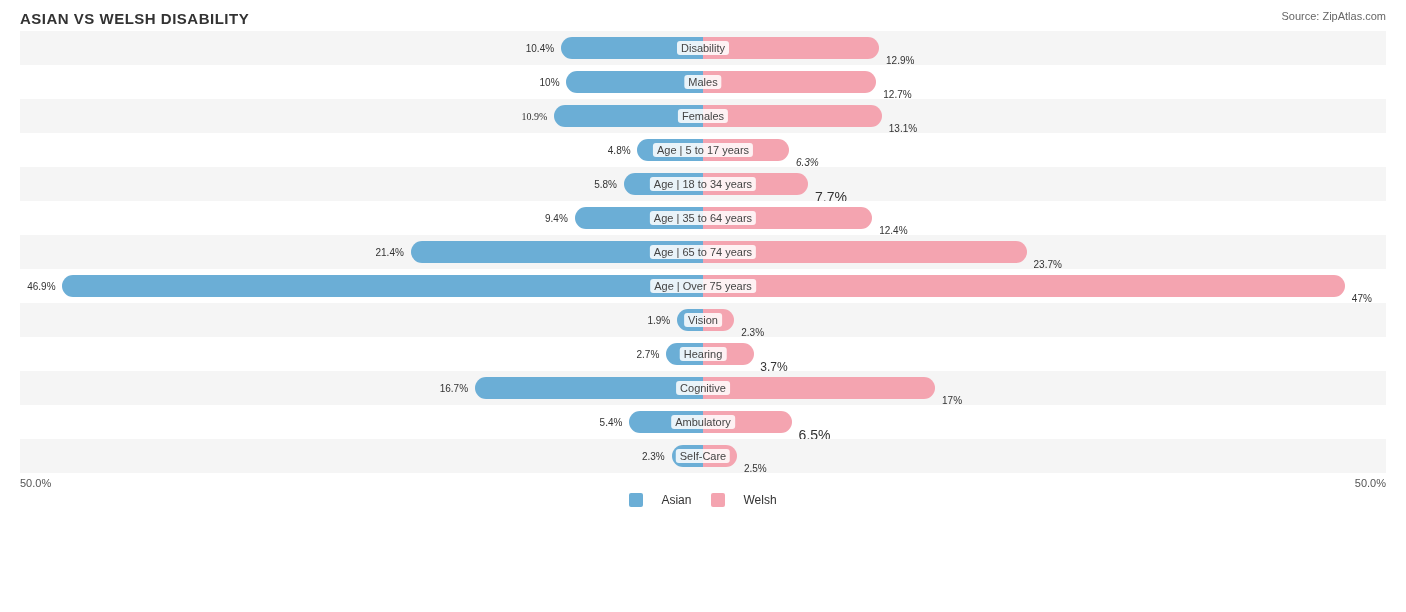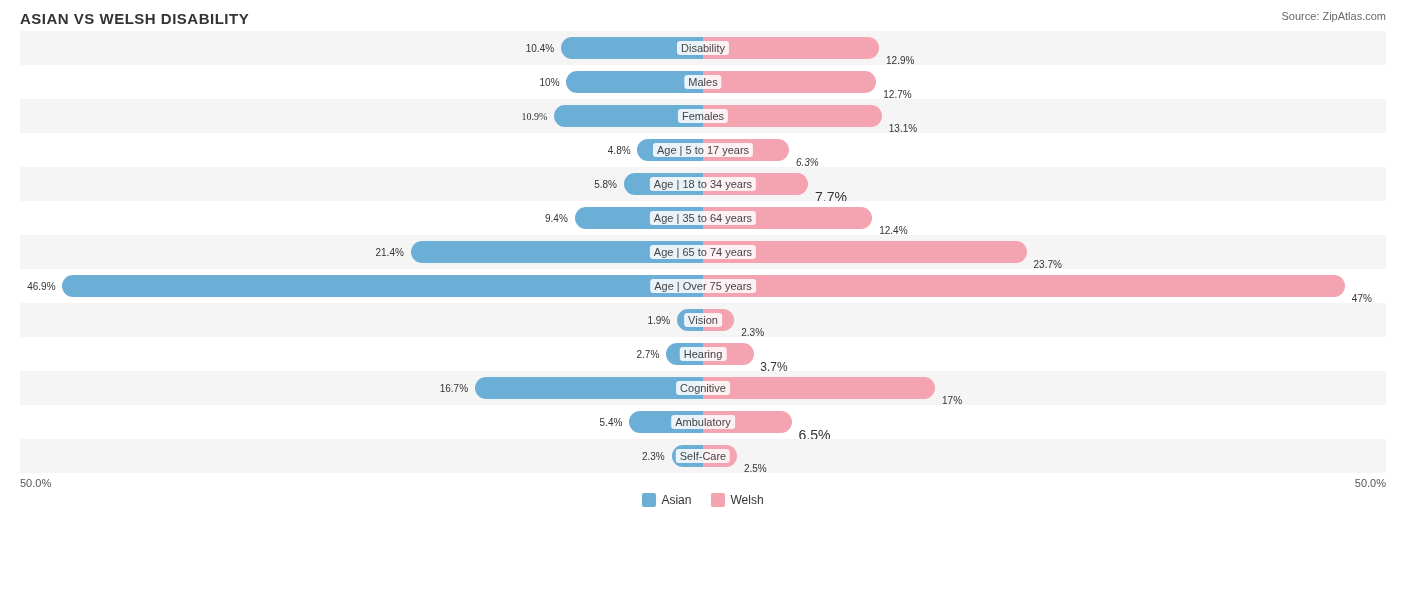--- a/index.html
+++ b/index.html
@@ -108,21 +108,21 @@
     }
     .legend {
       display: flex;
       justify-content: center;
       gap: 20px;
       margin-top: 4px;
     }
     .legend-item {
       display: flex;
       align-items: center;
-      gap: 5px;
+      gap: 18px;
       font-size: 12px;
       color: #333;
     }
     .legend-box {
       width: 14px;
       height: 14px;
       border-radius: 2px;
     }
   </style>
 </head>

